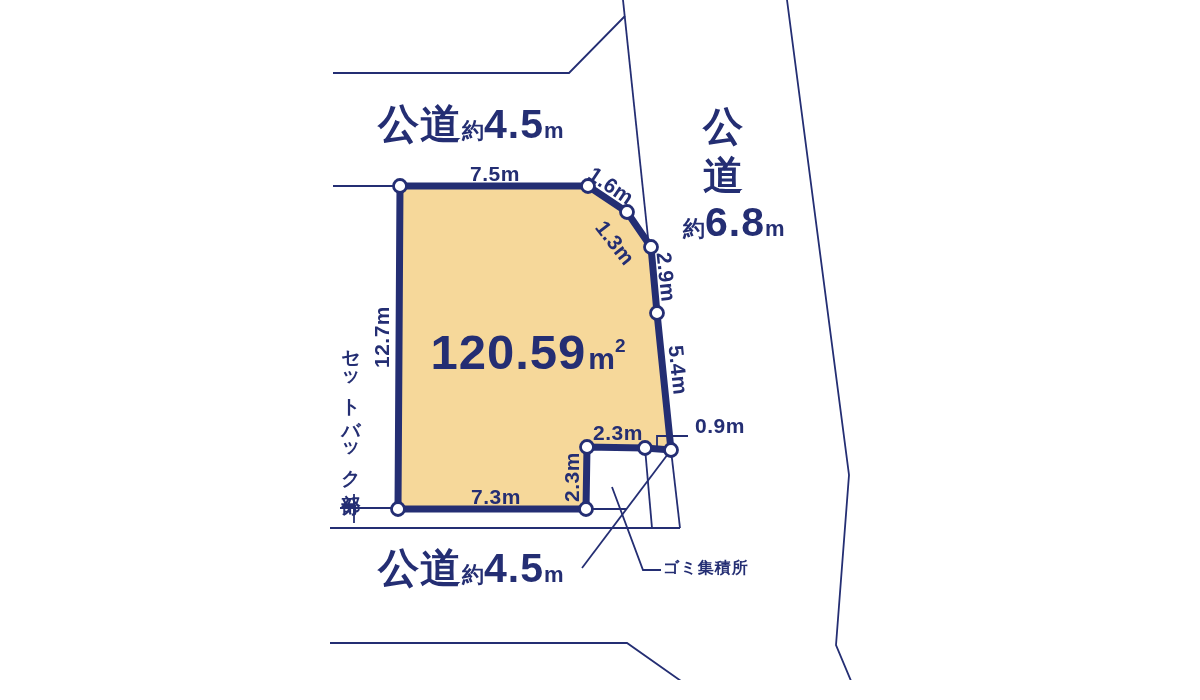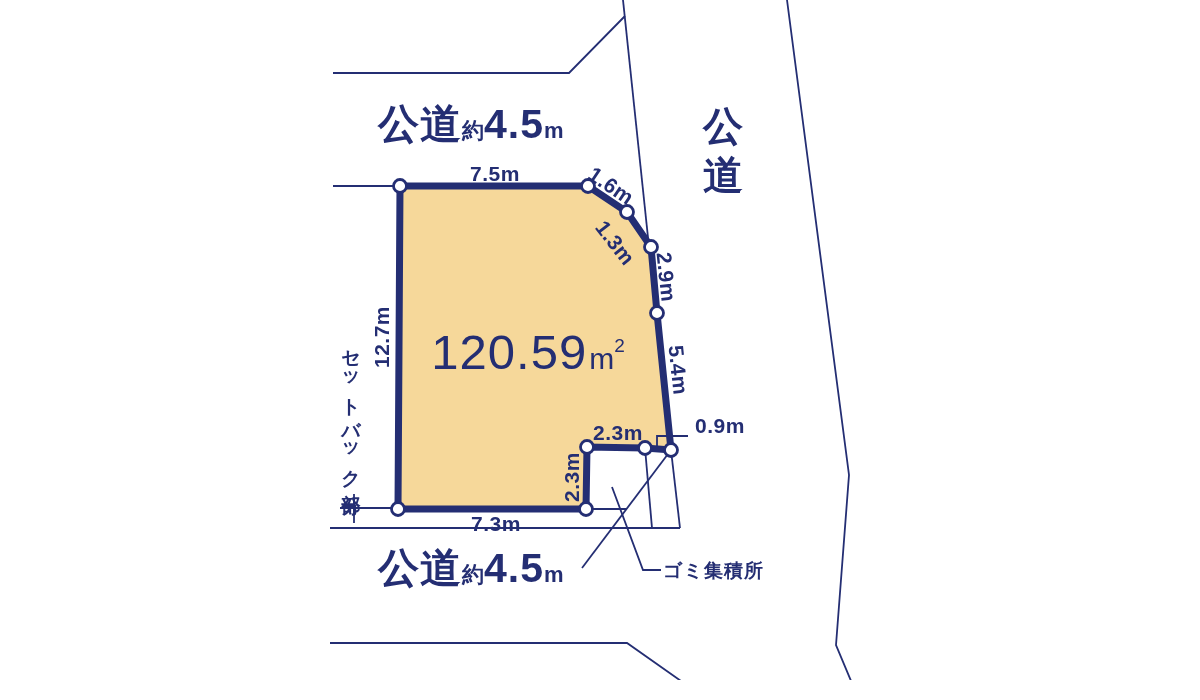--- a/index.html
+++ b/index.html
@@ -28,31 +28,31 @@
   }
   .road-label { line-height:1; font-weight:bold; }
   .road-label .big   { font-size:41px; letter-spacing:1px; }
   .road-label .small { font-size:22px; }
 
   .road-label-vert { line-height:1; font-weight:bold; text-align:center; }
   .road-label-vert .kanji { display:block; font-size:40px; margin-bottom:9px; }
 
   .area-label {
     transform:translate(-50%,-50%);
-    font-weight:normal; line-height:1;
+    font-weight:bold; line-height:1;
   }
   .area-val  { font-size:49px; letter-spacing:1px; }
   .area-unit { font-size:30px; margin-left:2px; }
   .area-sup  { font-size:19px; position:relative; top:-17px; }
 
   .vert-text {
     writing-mode:vertical-rl; text-orientation:upright;
     font-size:19px; font-weight:bold; letter-spacing:2px; line-height:1;
   }
-  .note { font-size:19px; font-weight:bold; letter-spacing:1px; }
+  .note { font-size:16px; font-weight:bold; letter-spacing:1px; }
 </style>
 </head>
 <body>
 
 <div class="stage">
 
   <svg width="1200" height="700" viewBox="0 0 1200 700">
 
     <polyline class="tline" points="333,73 569,73 625,16"></polyline>
     <line class="tline" x1="623" y1="0" x2="649" y2="247"></line>
@@ -91,32 +91,35 @@
   </div>
 
   <div class="lbl road-label" style="left:378px; top:548px;">
     <span class="big">公道</span><span class="small">約</span><span class="big">4.5</span><span class="small">m</span>
   </div>
 
   <div class="lbl road-label-vert" style="left:700px; top:106px; width:46px;">
     <span class="kanji">公</span>
     <span class="kanji">道</span>
   </div>
+  <div class="lbl road-label" style="left:683px; top:202px;">
+    <span class="small">約</span><span class="big">6.8</span><span class="small">m</span>
+  </div>
 
   <div class="lbl area-label" style="left:528px; top:352px;">
     <span class="area-val">120.59</span><span class="area-unit">m</span><span class="area-sup">2</span>
   </div>
 
   <div class="dim" style="left:495px; top:174px;text-align:right;">7.5m</div>
   <div class="dim" style="left:611px; top:186px; transform:translate(-50%,-50%) rotate(34deg);">1.6m</div>
   <div class="dim" style="left:615px; top:243px; transform:translate(-50%,-50%) rotate(52deg);">1.3m</div>
   <div class="dim" style="left:666px; top:277px; transform:translate(-50%,-50%) rotate(84deg);">2.9m</div>
   <div class="dim" style="left:678px; top:370px; transform:translate(-50%,-50%) rotate(84deg);">5.4m</div>
   <div class="dim" style="left:382px; top:337px; transform:translate(-50%,-50%) rotate(-90deg);">12.7m</div>
-  <div class="dim" style="left:496px; top:524px;">7.3m</div>
+  <div class="dim" style="left:496px; top:497px;">7.3m</div>
   <div class="dim" style="left:618px; top:433px;">2.3m</div>
   <div class="dim" style="left:572px; top:477px; transform:translate(-50%,-50%) rotate(-90deg);">2.3m</div>
   <div class="dim" style="left:720px; top:426px;">0.9m</div>
 
   <div class="lbl vert-text" style="left:342px; top:337px;">セットバック部分</div>
 
   <div class="lbl note" style="left:663px; top:558px;">ゴミ集積所</div>
 
 </div>
 

